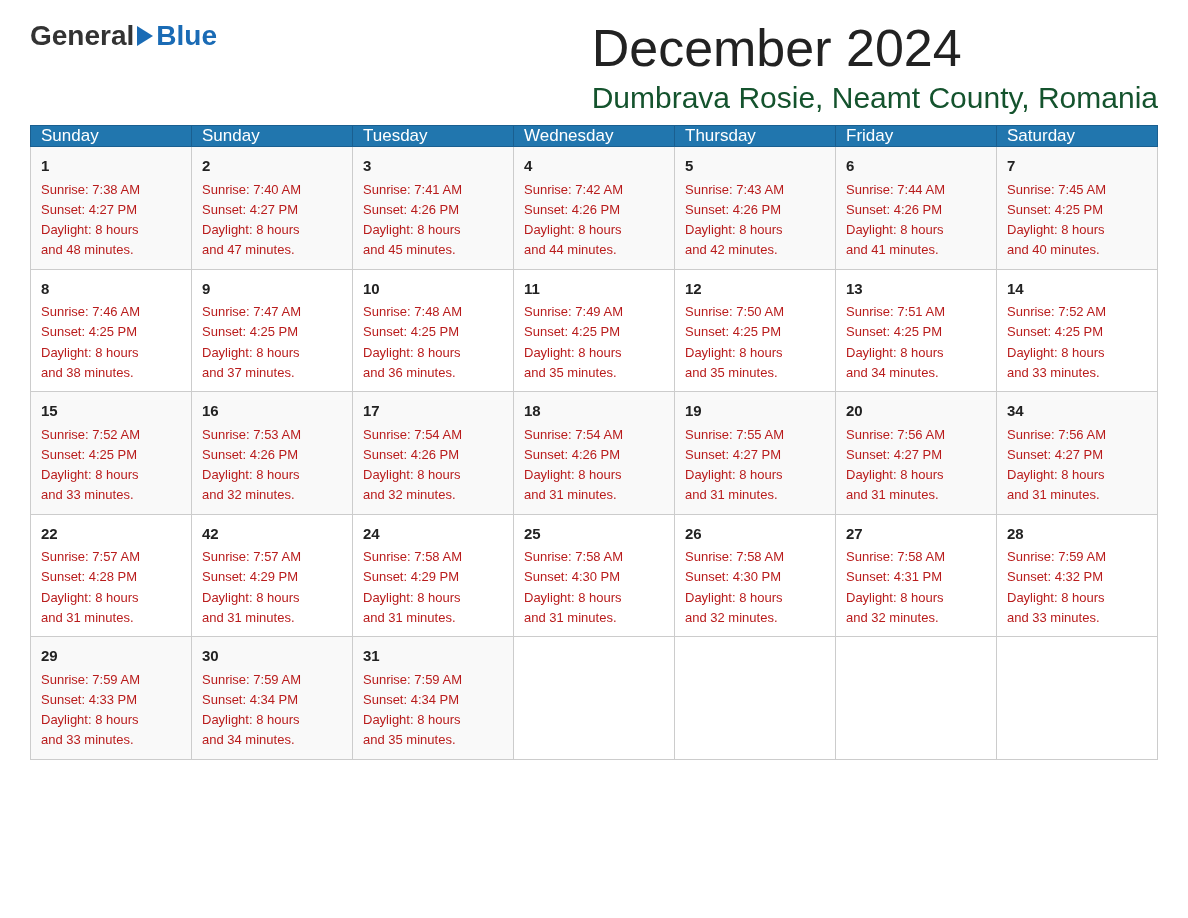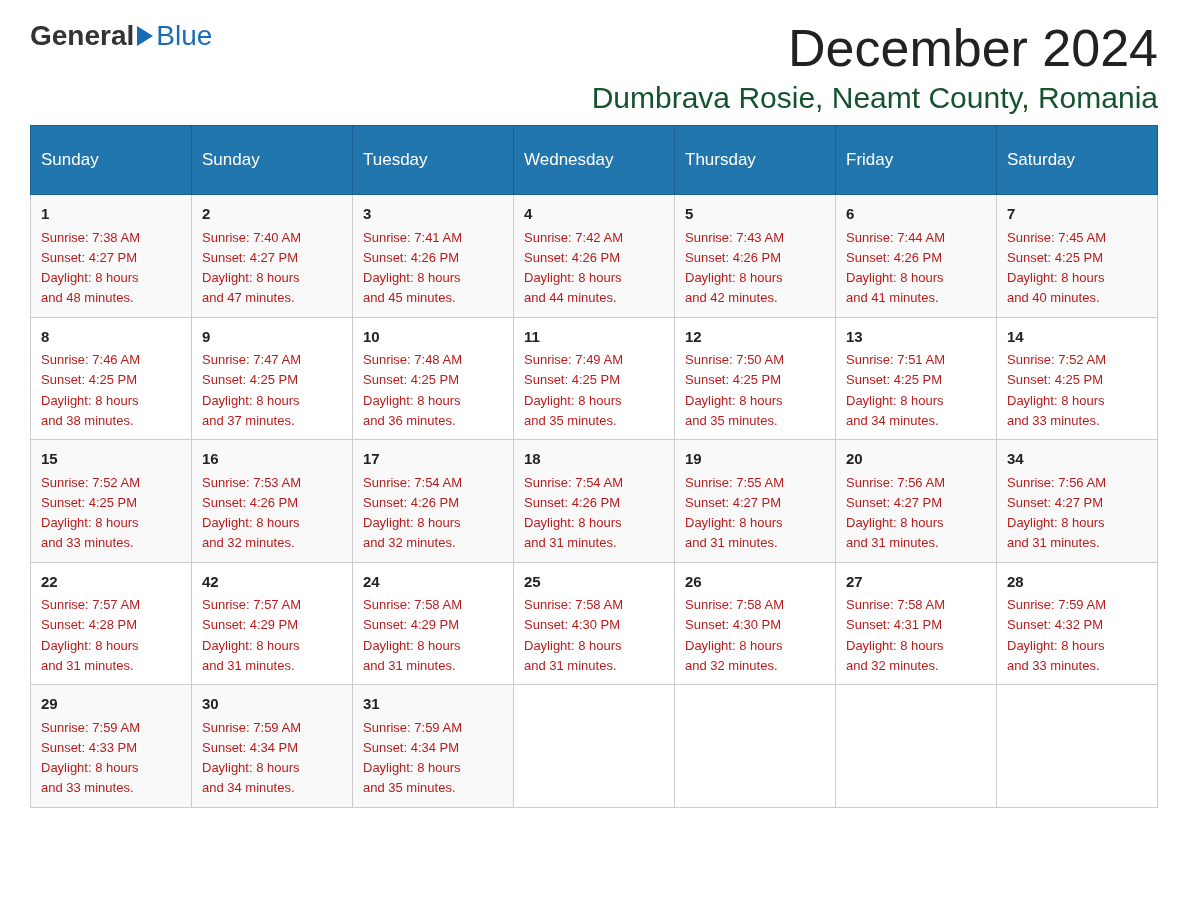--- a/index.html
+++ b/index.html
@@ -15,21 +15,21 @@
       justify-content: space-between;
       align-items: flex-start;
       margin-bottom: 10px;
     }
     .logo {
       display: flex;
       flex-direction: row;
       align-items: flex-start;
     }
     .title-area {
-      text-align: right;
+      text-align: left;
       margin-left: 45px;
     }
     .month-title {
       font-size: 52px;
       font-weight: normal;
       color: #222;
       line-height: 1.1;
     }
     .location-title {
       font-size: 30px;
@@ -37,21 +37,21 @@
       margin-top: 4px;
     }
     .calendar {
       width: 100%;
       border-collapse: collapse;
       margin-top: 10px;
     }
     .calendar th {
       background-color: #2176ae;
       color: #fff;
-      padding: 24px 10px;
+      padding: 0 10px;
       text-align: left;
       font-size: 17px;
       font-weight: normal;
       border: 1px solid #1a5f90;
     }
     .calendar td {
       vertical-align: top;
       padding: 8px 10px;
       border: 1px solid #ccc;
       width: calc(100% / 7);
@@ -87,21 +87,21 @@
 </head>
 <body>
 
 <div class="header">
   <div class="logo">
   <div style="display:flex;align-items:center;">
     <span style="font-size:28px;font-weight:bold;color:#333;">General</span>
     <span style="display:inline-block;width:0;height:0;border-left:16px solid #1a6bb5;border-top:10px solid transparent;border-bottom:10px solid transparent;margin:0 3px;"></span>
   </div>
   <div>
-    <span style="font-size:28px;font-weight:normal;color:#1a6bb5;">Blue</span>
+    <span style="font-size:28px;font-weight:bold;color:#1a6bb5;">Blue</span>
   </div>
 </div>
   <div class="title-area">
     <div class="month-title">December 2024</div>
     <div class="location-title">Dumbrava Rosie, Neamt County, Romania</div>
   </div>
 </div>
 
 <table class="calendar">
   <thead>

